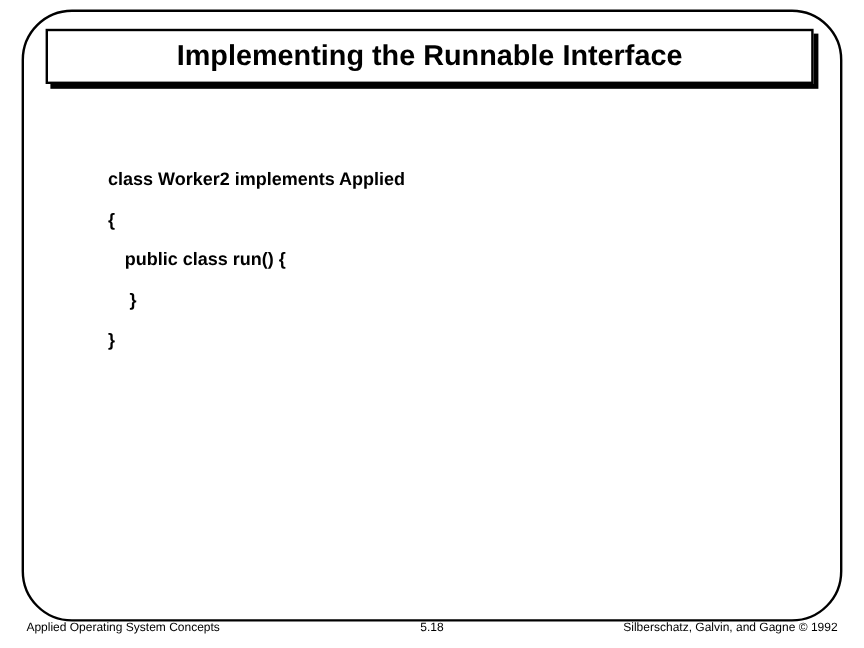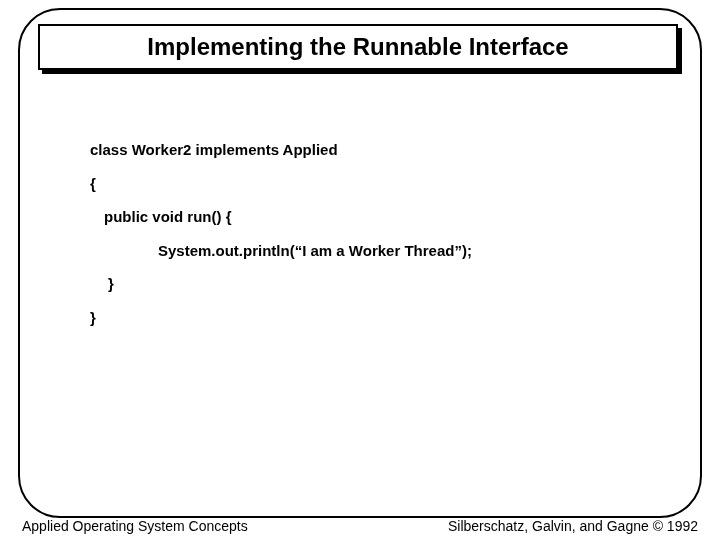--- a/index.html
+++ b/index.html
@@ -58,42 +58,42 @@
   .line { margin-bottom: 14px; }
   .indent1 { padding-left: 14px; }
   .indent3 { padding-left: 68px; }
   .indent1b { padding-left: 18px; }
   .footer {
     position: absolute;
     bottom: 8px;
     left: 18px;
     width: 684px;
     height: 14px;
-    font-size: 14px;
+    font-size: 10px;
     color: #000;
   }
   .footer-left { position: absolute; left: 4px; }
   .footer-center { position: absolute; left: 0; right: 0; text-align: center; }
   .footer-right { position: absolute; right: 4px; }
 </style>
 </head>
 <body>
 
 <div class="slide-frame"></div>
 
 <div class="title-box-shadow"></div>
 <div class="title-box">
   <div class="title-text">Implementing the Runnable Interface</div>
 </div>
 
 <div class="code-area">
   <div class="line">class  Worker2 implements Applied</div>
   <div class="line">{</div>
-  <div class="line indent1">public void run() {</div>
-  <div class="line indent3">System.out.println(“I am a Worker Thread”);</div>
+  <div class="line indent1">public class run() {</div>
   <div class="line indent1b">}</div>
   <div class="line">}</div>
 </div>
 
 <div class="footer">
   <span class="footer-left">Applied Operating System Concepts</span>
+  <span class="footer-center">5.18</span>
   <span class="footer-right">Silberschatz, Galvin, and Gagne © 1992</span>
 </div>
 
 </body></html>

